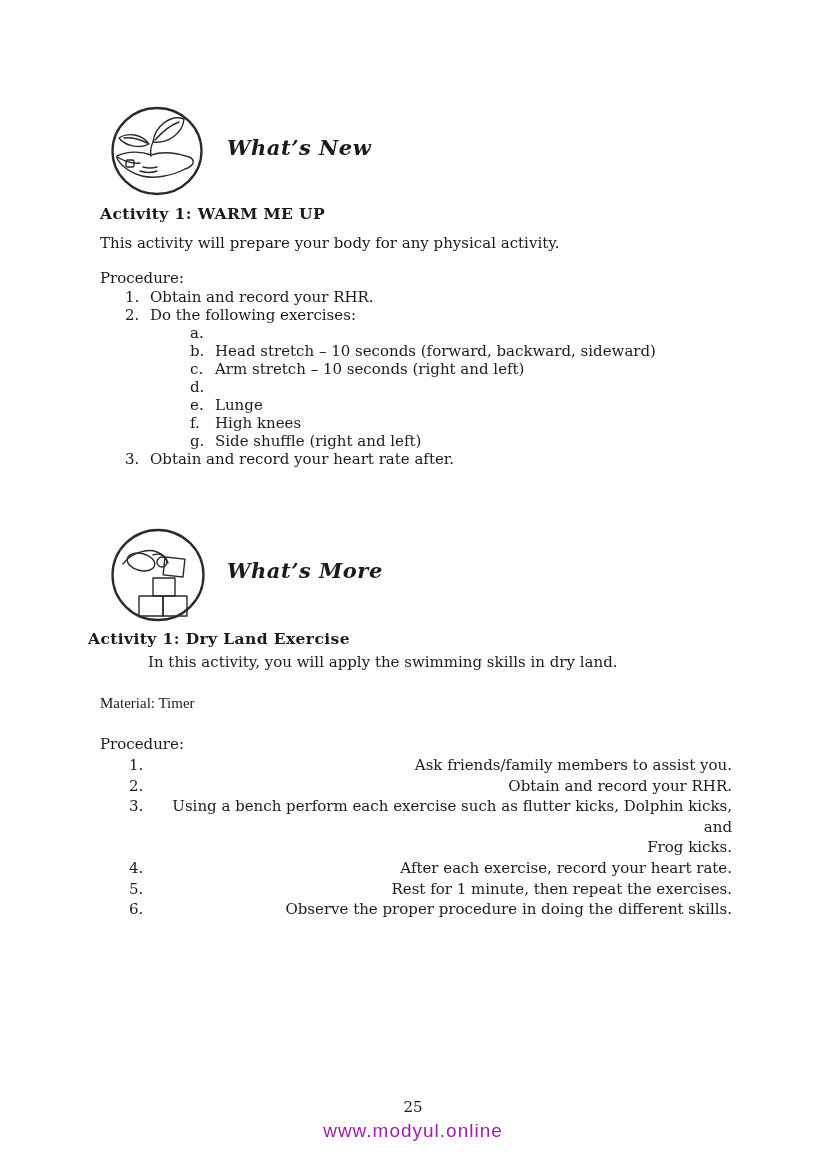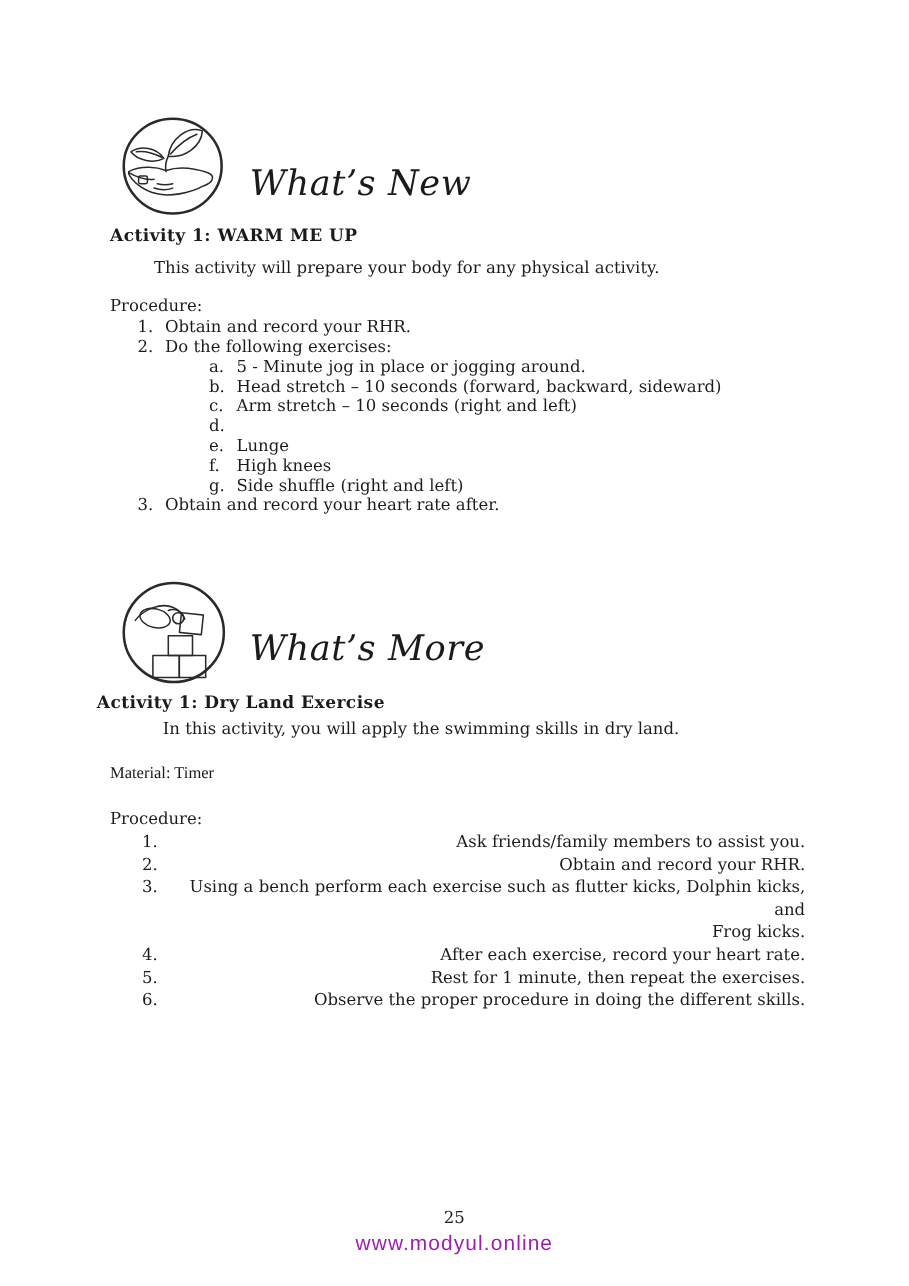--- a/index.html
+++ b/index.html
@@ -11,24 +11,23 @@
     color:#1b1b1b;
     overflow:hidden;
   }
   .abs { position:absolute; }
 
   .icon-wrap svg { display:block; }
   .icon-stroke { fill:none; stroke:#2a2a2a; stroke-width:2.3; stroke-linecap:round; stroke-linejoin:round; }
   .icon-stroke-thin { fill:none; stroke:#2a2a2a; stroke-width:1.4; stroke-linecap:round; stroke-linejoin:round; }
 
   .section-heading {
-    font-weight:normal; font-style:italic;
-    font-size:32px; letter-spacing:0.5px;
+    font-weight:bold; font-style:italic;
+    font-size:21px; letter-spacing:0.5px;
     white-space:nowrap;
-    margin-top:12px;
   }
   .activity-title {
     font-weight:bold; font-size:15.5px; letter-spacing:0.4px;
     white-space:nowrap;
   }
   .body-text { font-size:15px; line-height:19px; }
 
   .steps1 { width:645px; font-size:15px; }
   .steps1 .step { display:flex; line-height:18px; }
   .steps1 .step.l1 { padding-left:25px; }
@@ -72,36 +71,35 @@
       <path class="icon-stroke-thin" d="M8,51 C15,55 23,58 31,57"></path>
       <rect class="icon-stroke-thin" x="17" y="54" width="8" height="7" rx="1.5"></rect>
       <path class="icon-stroke-thin" d="M34,61 q7,2 14,0"></path>
       <path class="icon-stroke-thin" d="M31,65 q9,3 17,0"></path>
     </svg>
   </div>
   <div class="abs section-heading" style="left:227px; top:135px;">What’s New</div>
 
   <div class="abs activity-title" style="left:100px; top:204px;">Activity 1: WARM ME UP</div>
 
-  <div class="abs body-text" style="left:100px; top:234px; width:645px;margin-left:40px;">This activity will prepare your body for any physical activity.</div>
+  <div class="abs body-text" style="left:100px; top:234px; width:645px;">This activity will prepare your body for any physical activity.</div>
 
   <div class="abs body-text" style="left:100px; top:269px;">Procedure:</div>
 
   <div class="abs steps1" style="left:100px; top:288px;">
     <div class="step l1">
       <span class="marker">1.</span>
       <span class="txt">Obtain and record your RHR.</span>
     </div>
     <div class="step l1">
       <span class="marker">2.</span>
       <span class="txt">Do the following exercises:</span>
     </div>
     <div class="step l2">
       <span class="marker">a.</span>
-      <span class="txt">5 - Minute jog in place or jogging around.</span>
     </div>
     <div class="step l2">
       <span class="marker">b.</span>
       <span class="txt">Head stretch – 10 seconds (forward, backward, sideward)</span>
     </div>
     <div class="step l2">
       <span class="marker">c.</span>
       <span class="txt">Arm stretch – 10 seconds (right and left)</span>
     </div>
     <div class="step l2">

